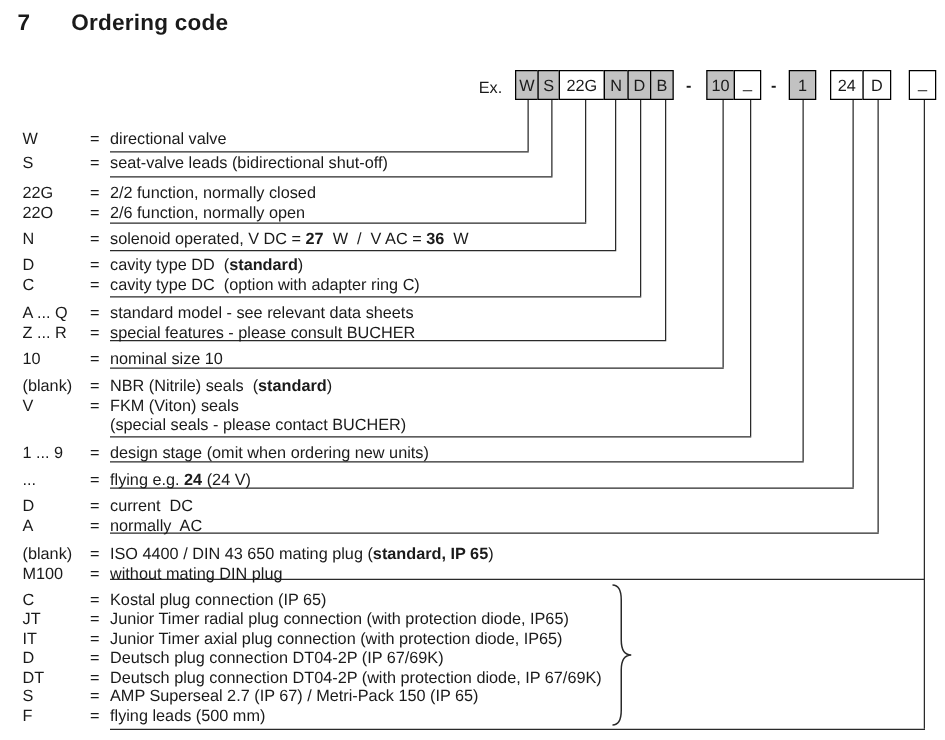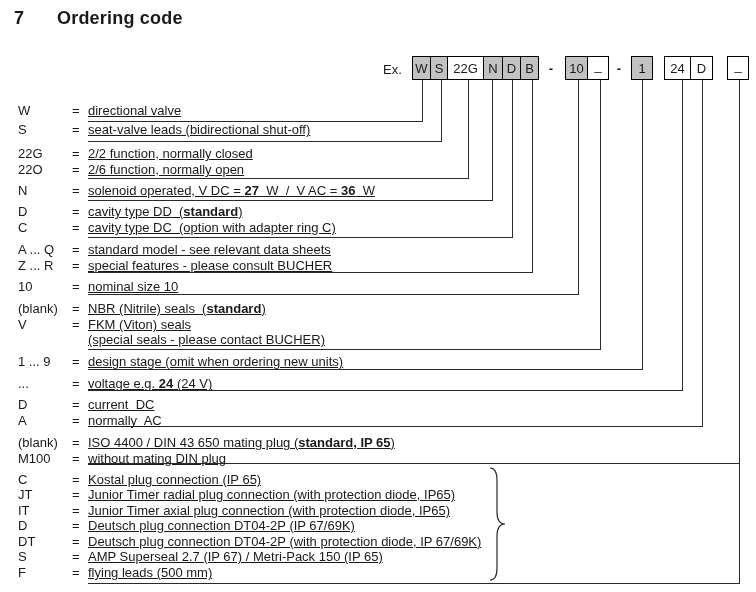--- a/index.html
+++ b/index.html
@@ -15,21 +15,21 @@
     display:flex;align-items:center;justify-content:center;
     font-size:13px;line-height:1;box-sizing:content-box;
   }
   .code-box.ph span{transform:translateY(-3px);}
   .sep-dash{position:absolute;top:56px;height:24px;display:flex;align-items:center;justify-content:center;font-size:13px;font-weight:bold;}
   .vline{position:absolute;width:1px;background:#2a2a2a;}
   .hline{position:absolute;height:1px;background:#2a2a2a;}
   .legend-row{position:absolute;left:0;font-size:13px;line-height:14px;white-space:pre;}
   .legend-row .code{position:absolute;left:18px;top:0;}
   .legend-row .eq{position:absolute;left:72px;top:0;}
-  .legend-row .desc{position:absolute;left:88px;top:0;text-decoration:underline;}
+  .legend-row .desc{position:absolute;left:88px;top:0;}
   .legend-row .b{font-weight:bold;}
   #brace{position:absolute;left:488px;top:467px;}
   #brace-note{position:absolute;left:518px;top:516px;font-size:13px;}
 </style>
 </head>
 <body>
 
 <div id="page">
   <div id="title-row">
     <span class="sec">7</span><span>Ordering code</span>
@@ -112,21 +112,21 @@
       <div class="legend-row" style="top: 184px;"><span class="code">N</span><span class="eq">=</span><span class="desc"><span>solenoid operated, V DC = </span><span class="b">27</span><span>  W  /  V AC = </span><span class="b">36</span><span>  W</span></span></div>
       <div class="legend-row" style="top: 205px;"><span class="code">D</span><span class="eq">=</span><span class="desc"><span>cavity type DD  (</span><span class="b">standard</span><span>)</span></span></div>
       <div class="legend-row" style="top: 221px;"><span class="code">C</span><span class="eq">=</span><span class="desc"><span>cavity type DC  (option with adapter ring C)</span></span></div>
       <div class="legend-row" style="top: 243px;"><span class="code">A ... Q</span><span class="eq">=</span><span class="desc"><span>standard model - see relevant data sheets</span></span></div>
       <div class="legend-row" style="top: 259px;"><span class="code">Z ... R</span><span class="eq">=</span><span class="desc"><span>special features - please consult BUCHER</span></span></div>
       <div class="legend-row" style="top: 280px;"><span class="code">10</span><span class="eq">=</span><span class="desc"><span>nominal size 10</span></span></div>
       <div class="legend-row" style="top: 302px;"><span class="code">(blank)</span><span class="eq">=</span><span class="desc"><span>NBR (Nitrile) seals  (</span><span class="b">standard</span><span>)</span></span></div>
       <div class="legend-row" style="top: 318px;"><span class="code">V</span><span class="eq">=</span><span class="desc"><span>FKM (Viton) seals</span></span></div>
       <div class="legend-row" style="top: 333px;"><span class="code"></span><span class="desc"><span>(special seals - please contact BUCHER)</span></span></div>
       <div class="legend-row" style="top: 355px;"><span class="code">1 ... 9</span><span class="eq">=</span><span class="desc"><span>design stage (omit when ordering new units)</span></span></div>
-      <div class="legend-row" style="top: 377px;"><span class="code">...</span><span class="eq">=</span><span class="desc"><span>voltage e.g. </span><span class="b">24</span><span> (24 V)</span></span></div>
+      <div class="legend-row" style="top: 377px;"><span class="code">...</span><span class="eq">=</span><span class="desc"><span>flying e.g. </span><span class="b">24</span><span> (24 V)</span></span></div>
       <div class="legend-row" style="top: 398px;"><span class="code">D</span><span class="eq">=</span><span class="desc"><span>current  DC</span></span></div>
       <div class="legend-row" style="top: 414px;"><span class="code">A</span><span class="eq">=</span><span class="desc"><span>normally  AC</span></span></div>
       <div class="legend-row" style="top: 436px;"><span class="code">(blank)</span><span class="eq">=</span><span class="desc"><span>ISO 4400 / DIN 43 650 mating plug (</span><span class="b">standard, IP 65</span><span>)</span></span></div>
       <div class="legend-row" style="top: 452px;"><span class="code">M100</span><span class="eq">=</span><span class="desc"><span>without mating DIN plug</span></span></div>
       <div class="legend-row" style="top: 473px;"><span class="code">C</span><span class="eq">=</span><span class="desc"><span>Kostal plug connection (IP 65)</span></span></div>
       <div class="legend-row" style="top: 488px;"><span class="code">JT</span><span class="eq">=</span><span class="desc"><span>Junior Timer radial plug connection (with protection diode, IP65)</span></span></div>
       <div class="legend-row" style="top: 504px;"><span class="code">IT</span><span class="eq">=</span><span class="desc"><span>Junior Timer axial plug connection (with protection diode, IP65)</span></span></div>
       <div class="legend-row" style="top: 519px;"><span class="code">D</span><span class="eq">=</span><span class="desc"><span>Deutsch plug connection DT04-2P (IP 67/69K)</span></span></div>
       <div class="legend-row" style="top: 535px;"><span class="code">DT</span><span class="eq">=</span><span class="desc"><span>Deutsch plug connection DT04-2P (with protection diode, IP 67/69K)</span></span></div>
       <div class="legend-row" style="top: 550px;"><span class="code">S</span><span class="eq">=</span><span class="desc"><span>AMP Superseal 2.7 (IP 67) / Metri-Pack 150 (IP 65)</span></span></div>

